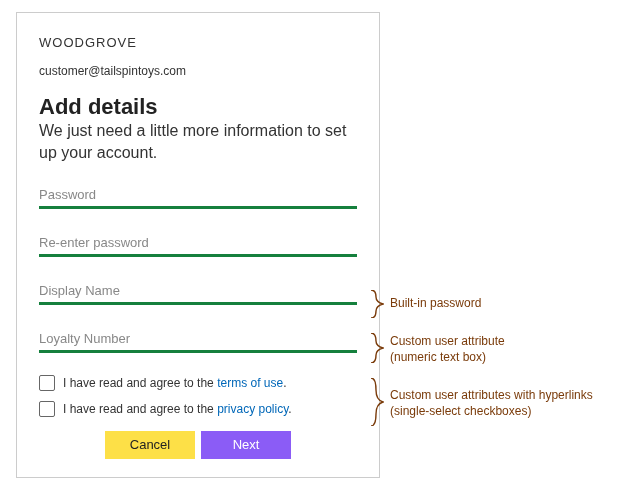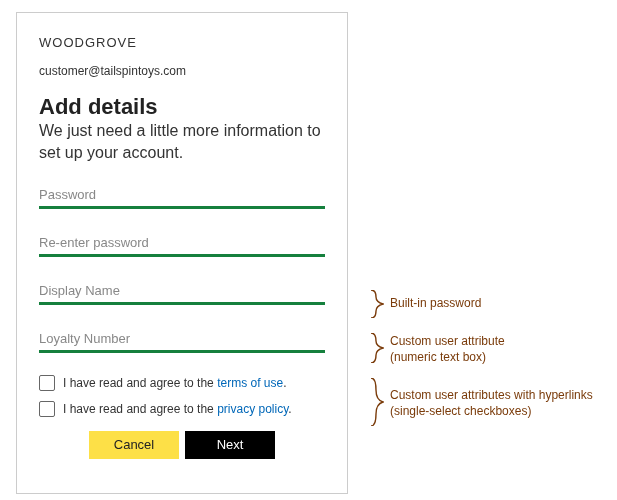--- a/index.html
+++ b/index.html
@@ -9,23 +9,23 @@
     font-family: "Segoe UI", Arial, sans-serif;
     background: #fff;
     width: 617px;
     height: 500px;
     position: relative;
   }
   .card {
     position: absolute;
     left: 16px;
     top: 12px;
-    width: 332px;
+    width: 364px;
     border: 1px solid #ccc;
-    padding: 22px 22px 34px 22px;
+    padding: 22px 22px 18px 22px;
   }
   .brand {
     font-size: 13px;
     letter-spacing: 1px;
     color: #333;
     margin-bottom: 14px;
   }
   .email {
     font-size: 12px;
     color: #333;
@@ -79,21 +79,21 @@
   }
   .btn {
     width: 90px;
     height: 28px;
     font-size: 13px;
     border: none;
     cursor: pointer;
     font-family: inherit;
   }
   .btn-cancel { background: #fde047; color: #222; }
-  .btn-next { background: #000000; color: #fff; }
+  .btn-next { background: #8b5cf6; color: #fff; }
 
   
   .annotation {
     position: absolute;
     font-size: 12px;
     color: #7a3b0a;
     line-height: 1.3;
   }
   .brace {
     position: absolute;

